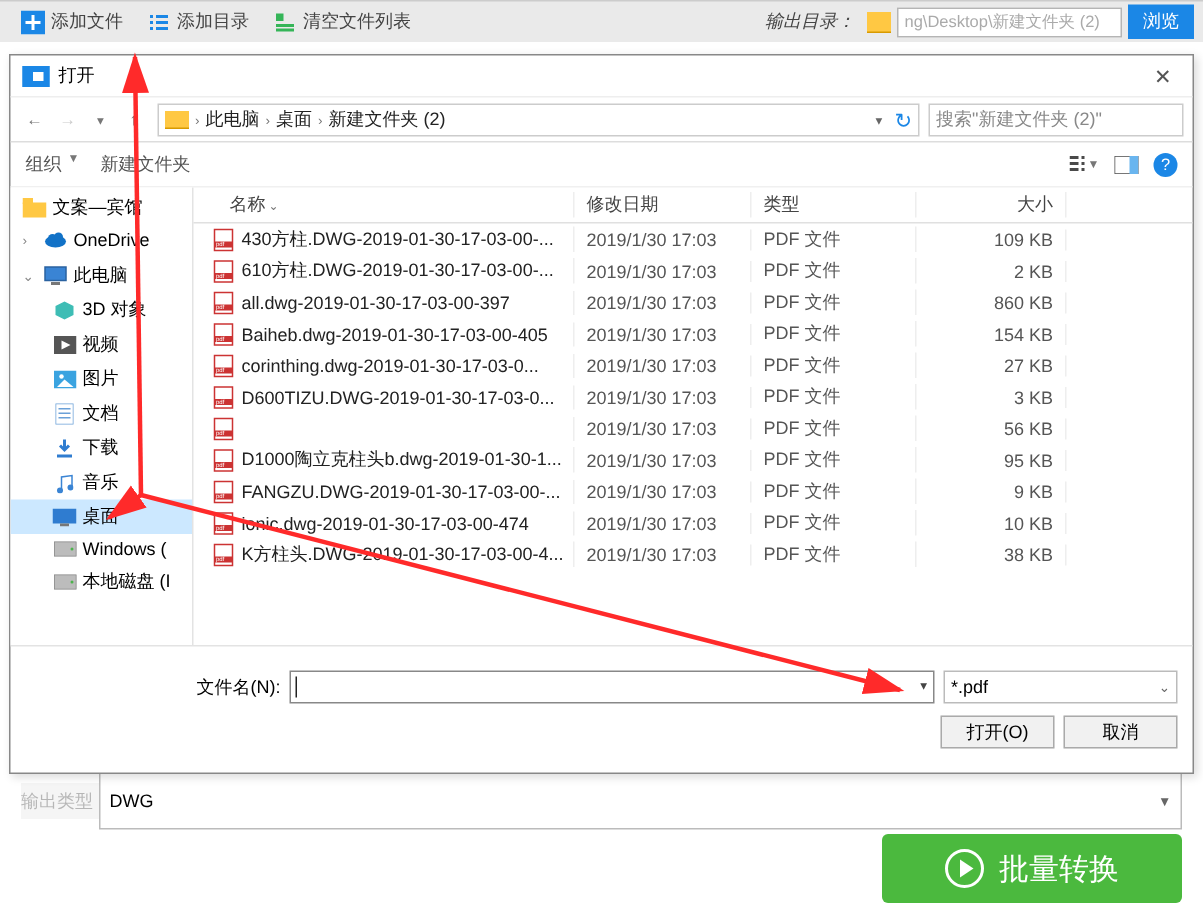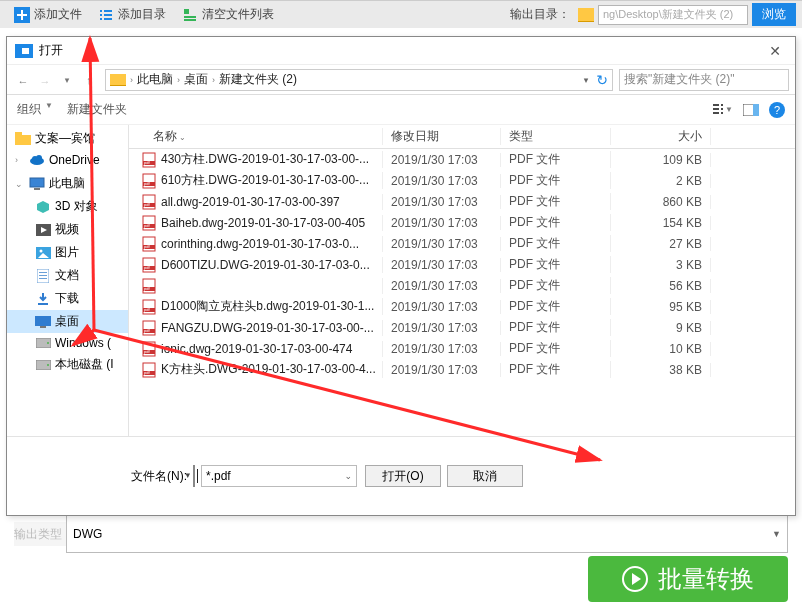--- a/index.html
+++ b/index.html
@@ -3,21 +3,21 @@
 <meta charset="utf-8">
 <style>
 * { margin: 0; padding: 0; box-sizing: border-box; font-family: "Microsoft YaHei", "Segoe UI", sans-serif; }
 body { width: 802px; height: 616px; background: #fff; font-size: 12px; position: relative; overflow: hidden; }
 
 
 .top-toolbar { height: 28px; background: #eaeaea; display: flex; align-items: center; padding: 0 6px; border-top: 1px solid #ccc; }
 .toolbar-btn { display: flex; align-items: center; padding: 3px 8px; cursor: pointer; color: #444; font-size: 12px; }
 .toolbar-btn .ticon { width: 16px; height: 16px; display: inline-flex; align-items: center; justify-content: center; margin-right: 4px; }
 .tool-spacer { flex: 1; }
-.out-label { color: #444; padding-right: 4px; }
+.out-label { color: #444; padding-right: 4px; font-style: italic; }
 .out-folder { width: 16px; height: 14px; background: #ffc843; margin: 0 4px; border-bottom: 1px solid #d89a00; }
 .out-path { width: 150px; height: 20px; border: 1px solid #b5b5b5; background: #fff; color: #aaa; padding: 0 4px; font-size: 11px; display:flex; align-items:center; white-space:nowrap; overflow:hidden; }
 .browse-btn { background: #1b87e6; color: #ffffff; padding: 3px 10px; margin-left: 4px; cursor: pointer; }
 
 
 .dialog { position: absolute; left: 6px; top: 36px; width: 790px; height: 480px; background: #fff; border: 1px solid #888; box-shadow: 2px 2px 6px rgba(0,0,0,.15); display: flex; flex-direction: column; }
 .dlg-title { height: 28px; display: flex; align-items: center; padding: 0 8px; border-bottom: 1px solid #eee; }
 .dlg-title-icon { width: 18px; height: 14px; background: #1b87e6; border: 1px solid #1b87e6; margin-right: 6px; position: relative; }
 .dlg-title-icon::after { content: ""; position:absolute; right:3px; top:3px; bottom:3px; width:7px; background:#fff; }
 .dlg-title-text { font-size: 12px; }
@@ -59,36 +59,36 @@
 .col-type { width: 110px; }
 .col-size { width: 100px; text-align: right; }
 .chev { font-size: 8px; color: #777; margin-left: 2px; }
 .file-rows { flex: 1; overflow-y: auto; }
 .file-row { height: 21px; display: flex; align-items: center; font-size: 12px; color: #222; cursor: pointer; }
 .file-row .col-name { display: flex; align-items: center; gap: 4px; padding-left: 12px; }
 .file-row .col-date, .file-row .col-type, .file-row .col-size { color: #555; }
 .pdf-ic { width: 16px; height: 16px; display:inline-flex; align-items:center; }
 
 
-.dlg-bottom { border-top: 1px solid #e3e3e3; padding: 28px 10px; display: flex; flex-direction: row; gap: 8px; }
+.dlg-bottom { border-top: 1px solid #e3e3e3; padding: 16px 10px; display: flex; flex-direction: column; gap: 8px; }
 .row1 { display: flex; align-items: center; gap: 6px; }
 .fn-label { width: 170px; text-align: right; }
 .fn-input { flex: 1; height: 22px; border: 1px solid #888; position: relative; }
 .fn-input::after { content: ""; position: absolute; left: 3px; top: 3px; bottom: 3px; width: 1px; background: #222; }
 .fn-drop { position: absolute; right: 4px; top: 4px; color: #444; font-size: 9px; cursor: pointer; }
 .ft-select { width: 156px; height: 22px; border: 1px solid #bbb; display: flex; align-items: center; padding: 0 4px; justify-content: space-between; cursor: pointer; gap: 48px; }
 .row2 { display: flex; justify-content: flex-end; gap: 6px; }
 .dlg-btn { width: 76px; height: 22px; border: 1px solid #aaa; background: #f1f1f1; display: flex; align-items: center; justify-content: center; cursor: pointer; }
 
 
 .output-row { position: absolute; left: 14px; top: 522px; right: 14px; height: 24px; display: flex; align-items: center; background: #f5f5f5; }
 .output-select { flex: 1; height: 38px; border: 1px solid #bbb; display: flex; align-items: center; padding: 0 6px; justify-content: space-between; background: #fff; }
 
 
-.convert-btn { position: absolute; right: 14px; bottom: 14px; width: 200px; height: 46px; background: #4bb93e; border-radius: 4px; color: #fff; display: flex; align-items: center; justify-content: center; gap: 10px; font-size: 24px; cursor: pointer; }
+.convert-btn { position: absolute; right: 14px; bottom: 14px; width: 200px; height: 46px; background: #4bb93e; border-radius: 4px; color: #fff; display: flex; align-items: center; justify-content: center; gap: 10px; font-size: 20px; cursor: pointer; }
 .play-ic { width: 26px; height: 26px; border: 2px solid #fff; border-radius: 50%; display: flex; align-items: center; justify-content: center; }
 .play-ic::after { content: ""; width: 0; height: 0; border-left: 9px solid #fff; border-top: 6px solid transparent; border-bottom: 6px solid transparent; margin-left: 3px; }
 
 
 .arrow-svg { position: absolute; left: 0; top: 0; pointer-events: none; }
 </style>
 </head>
 <body>
 
 <div class="top-toolbar">
@@ -273,20 +273,30 @@
         </div>
         <div class="sb-item" style="padding-left: 28px;">
           <span class="sb-icon">
             <svg width="14" height="14">
               <path d="M7 1v7M4 5l3 3 3-3" stroke="#2f7cd0" stroke-width="2" fill="none"></path>
               <rect x="2" y="11" width="10" height="2" fill="#2f7cd0"></rect>
             </svg>
           </span>
           <span>下载</span>
         </div>
+        <div class="sb-item" style="padding-left: 28px;">
+          <span class="sb-icon">
+            <svg width="12" height="14">
+              <path d="M4 12V3l7-1v8" stroke="#3a84d4" fill="none"></path>
+              <circle cx="3" cy="12" r="2" fill="#3a84d4"></circle>
+              <circle cx="10" cy="10" r="2" fill="#3a84d4"></circle>
+            </svg>
+          </span>
+          <span>音乐</span>
+        </div>
         <div class="sb-item selected" style="padding-left: 28px;">
           <span class="sb-icon">
             <svg width="16" height="12">
               <rect width="16" height="10" fill="#2f7cd0"></rect>
               <rect x="5" y="10" width="6" height="2" fill="#777"></rect>
             </svg>
           </span>
           <span>桌面</span>
         </div>
         <div class="sb-item" style="padding-left: 28px;">

